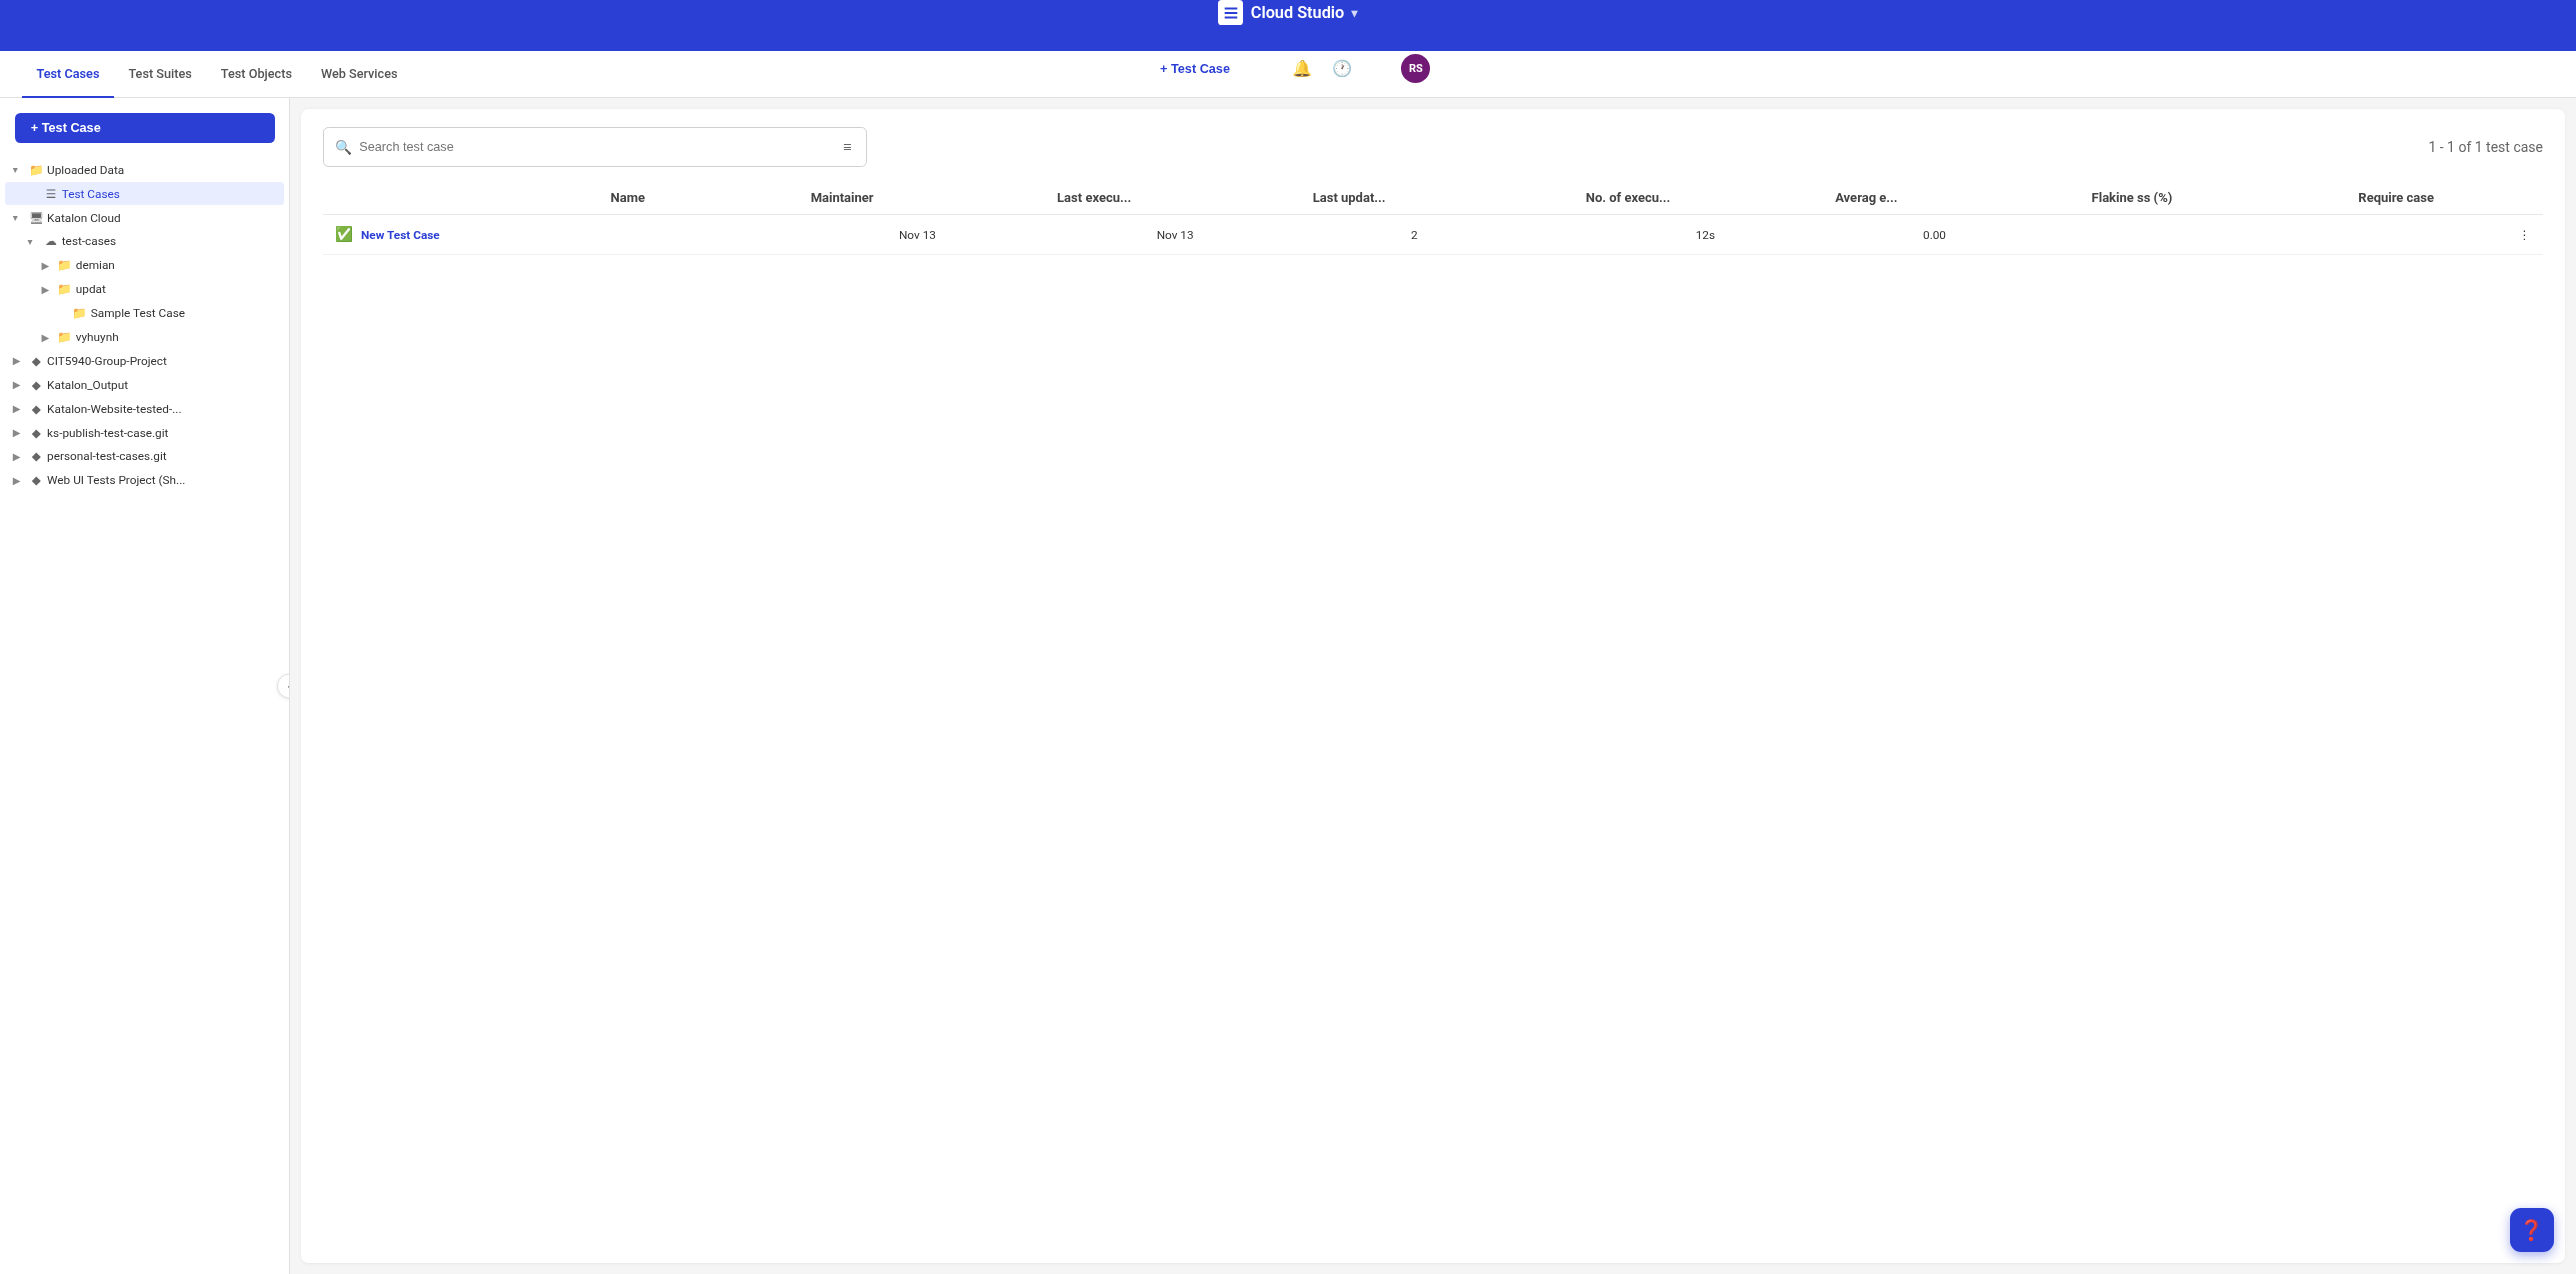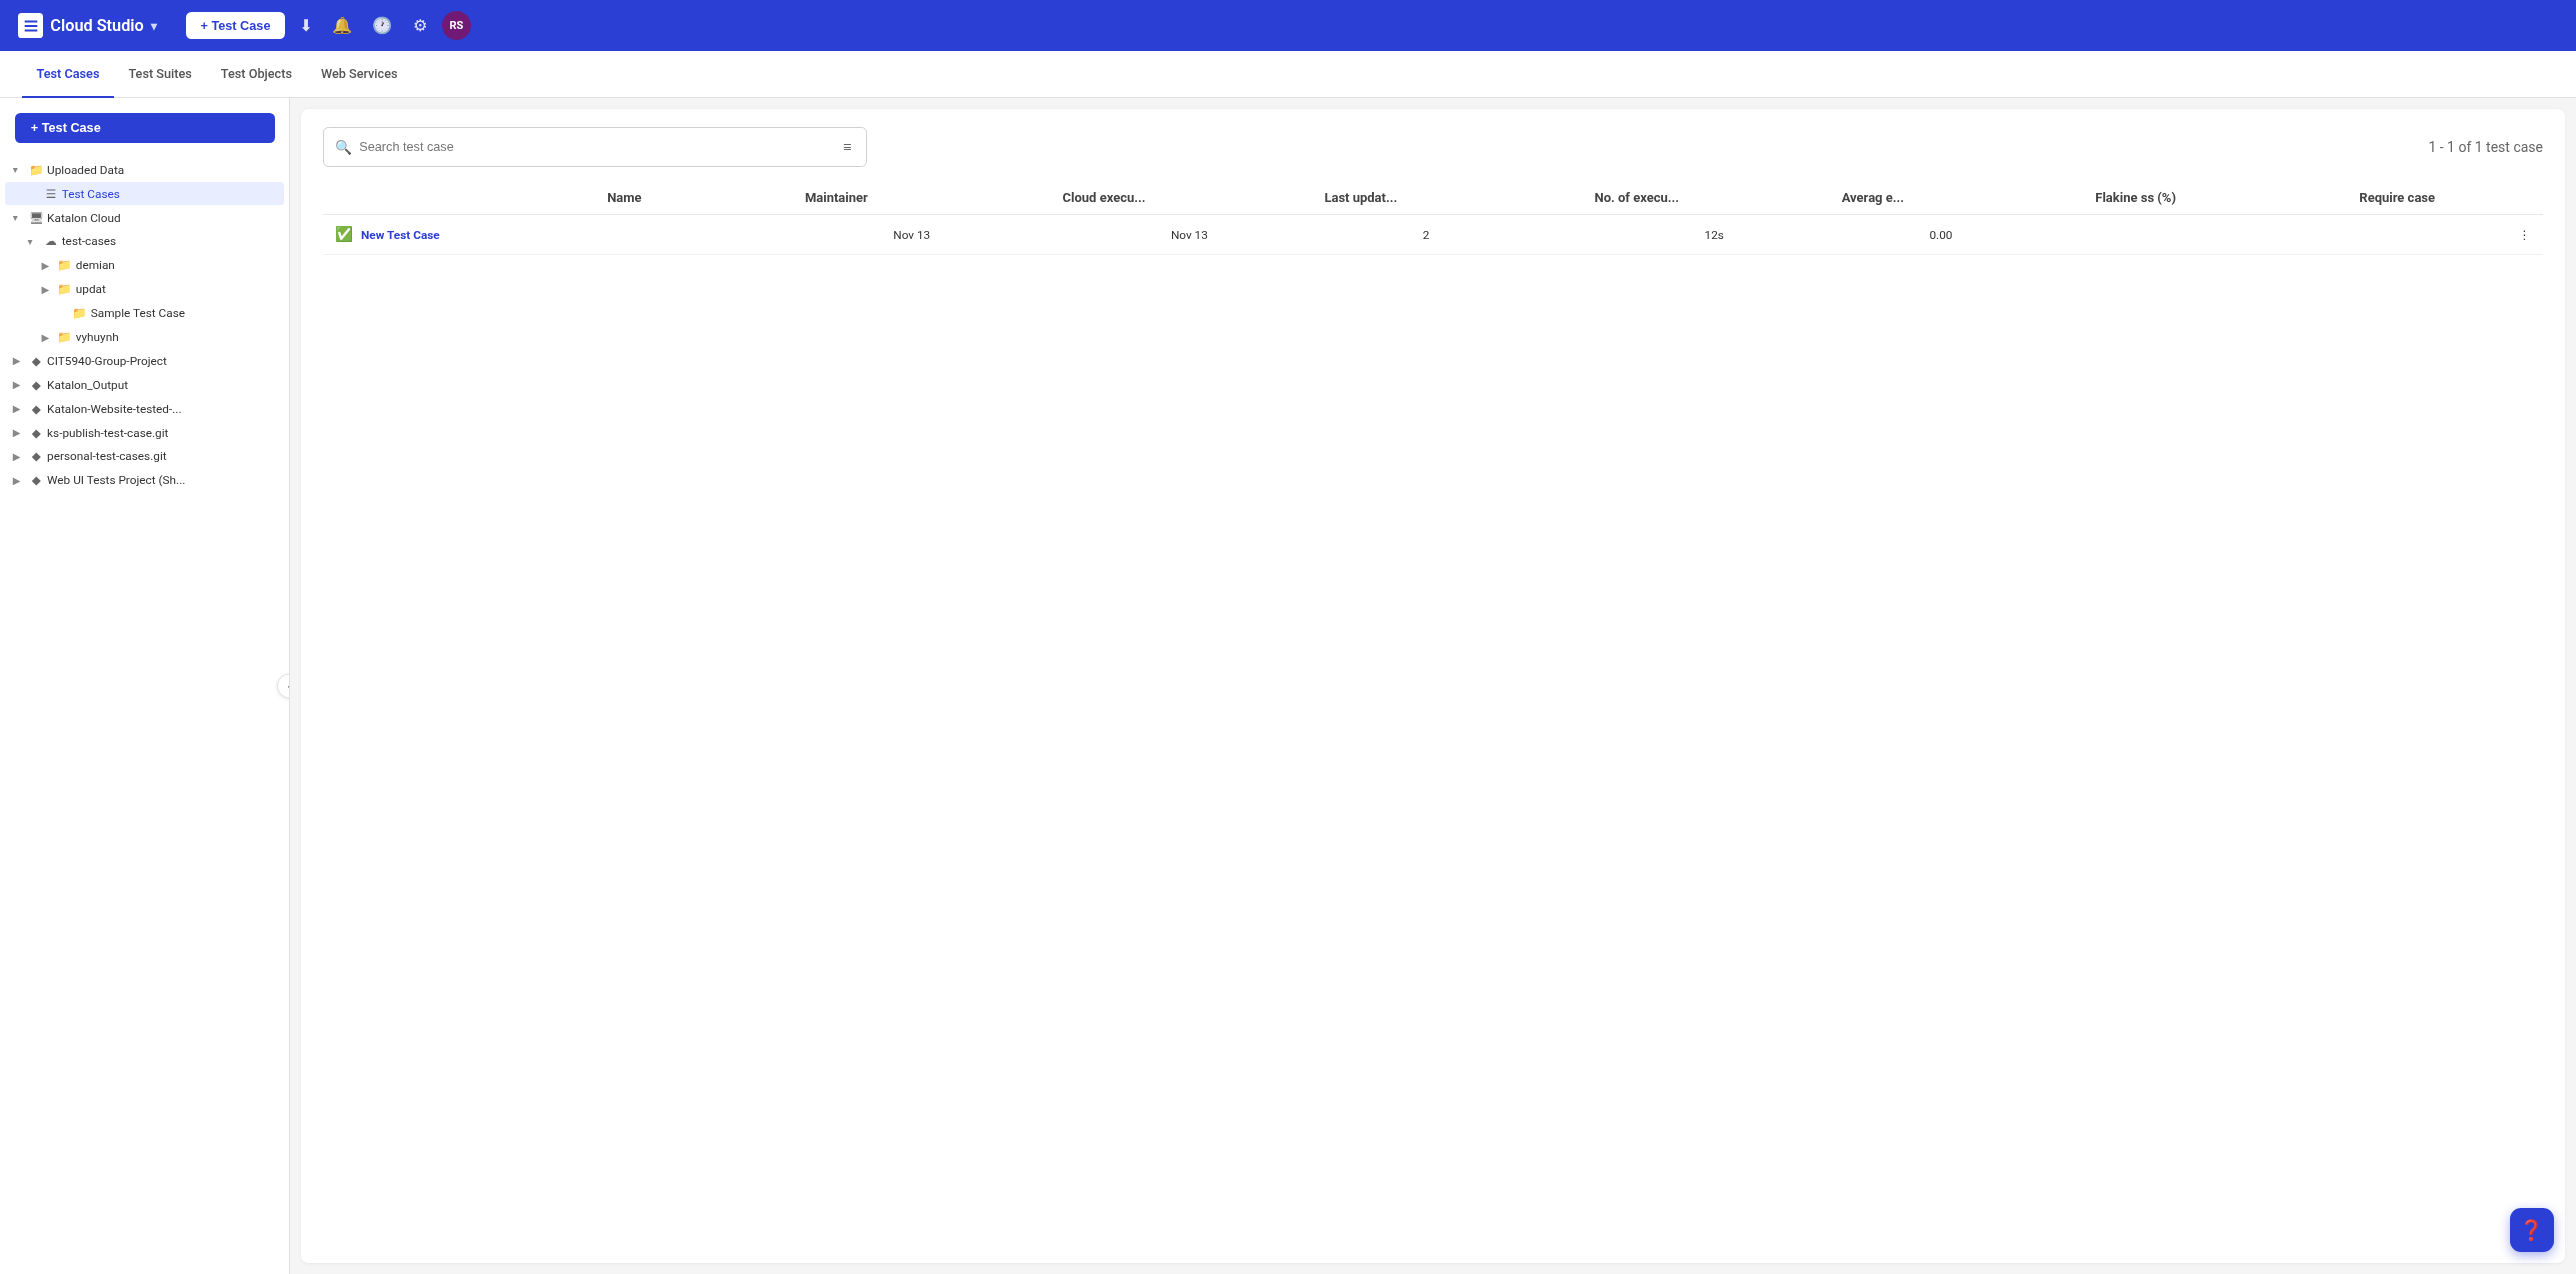--- a/index.html
+++ b/index.html
@@ -7,20 +7,21 @@
 
     
     .header {
       background: #2b3fd4;
       color: white;
       display: flex;
       align-items: center;
       padding: 0 18px;
       height: 51px;
       gap: 29px;
+      flex-direction: column;
     }
     .header-brand {
       display: flex;
       align-items: center;
       gap: 7.3px;
       font-size: 16.3px;
       font-weight: 600;
       cursor: pointer;
     }
     .header-brand-logo {
@@ -422,21 +423,21 @@
         <button class="filter-icon-btn">≡</button>
       </div>
       <span class="result-count">1 - 1 of 1 test case</span>
     </div>
 
     <table class="test-table">
       <thead>
         <tr>
           <th>Name</th>
           <th>Maintainer</th>
-          <th>Cloud execu...</th>
+          <th>Last execu...</th>
           <th>Last updat...</th>
           <th>No. of execu...</th>
           <th>Averag e...</th>
           <th>Flakine ss (%)</th>
           <th>Require case</th>
           <th></th>
         </tr>
       </thead>
       <tbody id="test-table-body">
       <tr>

